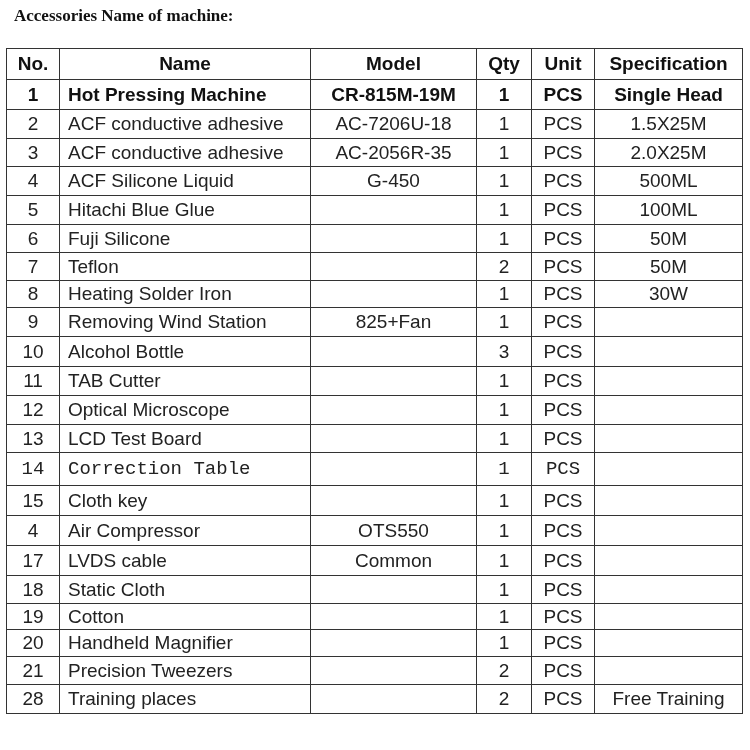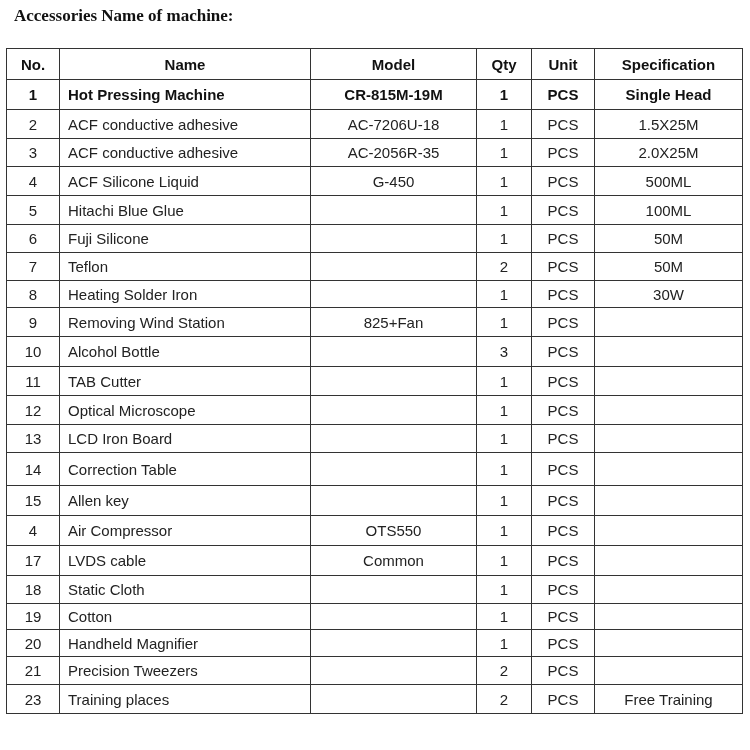--- a/index.html
+++ b/index.html
@@ -6,21 +6,21 @@
   body { width: 750px; height: 750px; position: relative; overflow: hidden; }
   .title {
     position: absolute; left: 14px; top: 6px;
     font-family: "Liberation Serif", "DejaVu Serif", serif;
     font-weight: bold; font-size: 17px; color: #111;
   }
   table {
     position: absolute; left: 6px; top: 48px;
     border-collapse: collapse;
     font-family: "Liberation Sans", "DejaVu Sans", sans-serif;
-    font-size: 15px; color: #222;
+    font-size: 19px; color: #222;
   }
   td, th {
     border: 1.5px solid #333;
     text-align: center; padding: 0 4px; white-space: nowrap;
   }
   th { font-weight: bold; height: 30px; color: #111; }
   td.name { text-align: left; padding-left: 8px; }
   tr.bold td { font-weight: bold; color: #111; }
   col.c0 { width: 53px; } col.c1 { width: 251px; } col.c2 { width: 166px; }
   col.c3 { width: 55px; } col.c4 { width: 63px; } col.c5 { width: 148px; }
@@ -141,37 +141,37 @@
       <tr style="height: 29px;">
         <td>12</td>
         <td class="name">Optical Microscope</td>
         <td></td>
         <td>1</td>
         <td>PCS</td>
         <td></td>
       </tr>
       <tr style="height: 28px;">
         <td>13</td>
-        <td class="name">LCD Iron Board</td>
-        <td></td>
-        <td>1</td>
-        <td>PCS</td>
-        <td></td>
-      </tr>
-      <tr style="height: 33px;">
+        <td class="name">LCD Test Board</td>
+        <td></td>
+        <td>1</td>
+        <td>PCS</td>
+        <td></td>
+      </tr>
+      <tr style="height: 33px; font-family: Liberation Mono, monospace;">
         <td>14</td>
         <td class="name">Correction Table</td>
         <td></td>
         <td>1</td>
         <td>PCS</td>
         <td></td>
       </tr>
       <tr style="height: 30px;">
         <td>15</td>
-        <td class="name">Allen key</td>
+        <td class="name">Cloth key</td>
         <td></td>
         <td>1</td>
         <td>PCS</td>
         <td></td>
       </tr>
       <tr style="height: 30px;">
         <td>4</td>
         <td class="name">Air Compressor</td>
         <td>OTS550</td>
         <td>1</td>
@@ -212,21 +212,21 @@
       </tr>
       <tr style="height: 28px;">
         <td>21</td>
         <td class="name">Precision Tweezers</td>
         <td></td>
         <td>2</td>
         <td>PCS</td>
         <td></td>
       </tr>
       <tr style="height: 29px;">
-        <td>23</td>
+        <td>28</td>
         <td class="name">Training places</td>
         <td></td>
         <td>2</td>
         <td>PCS</td>
         <td>Free Training</td>
       </tr>
     </tbody>
 </table>
 
 </body></html>

